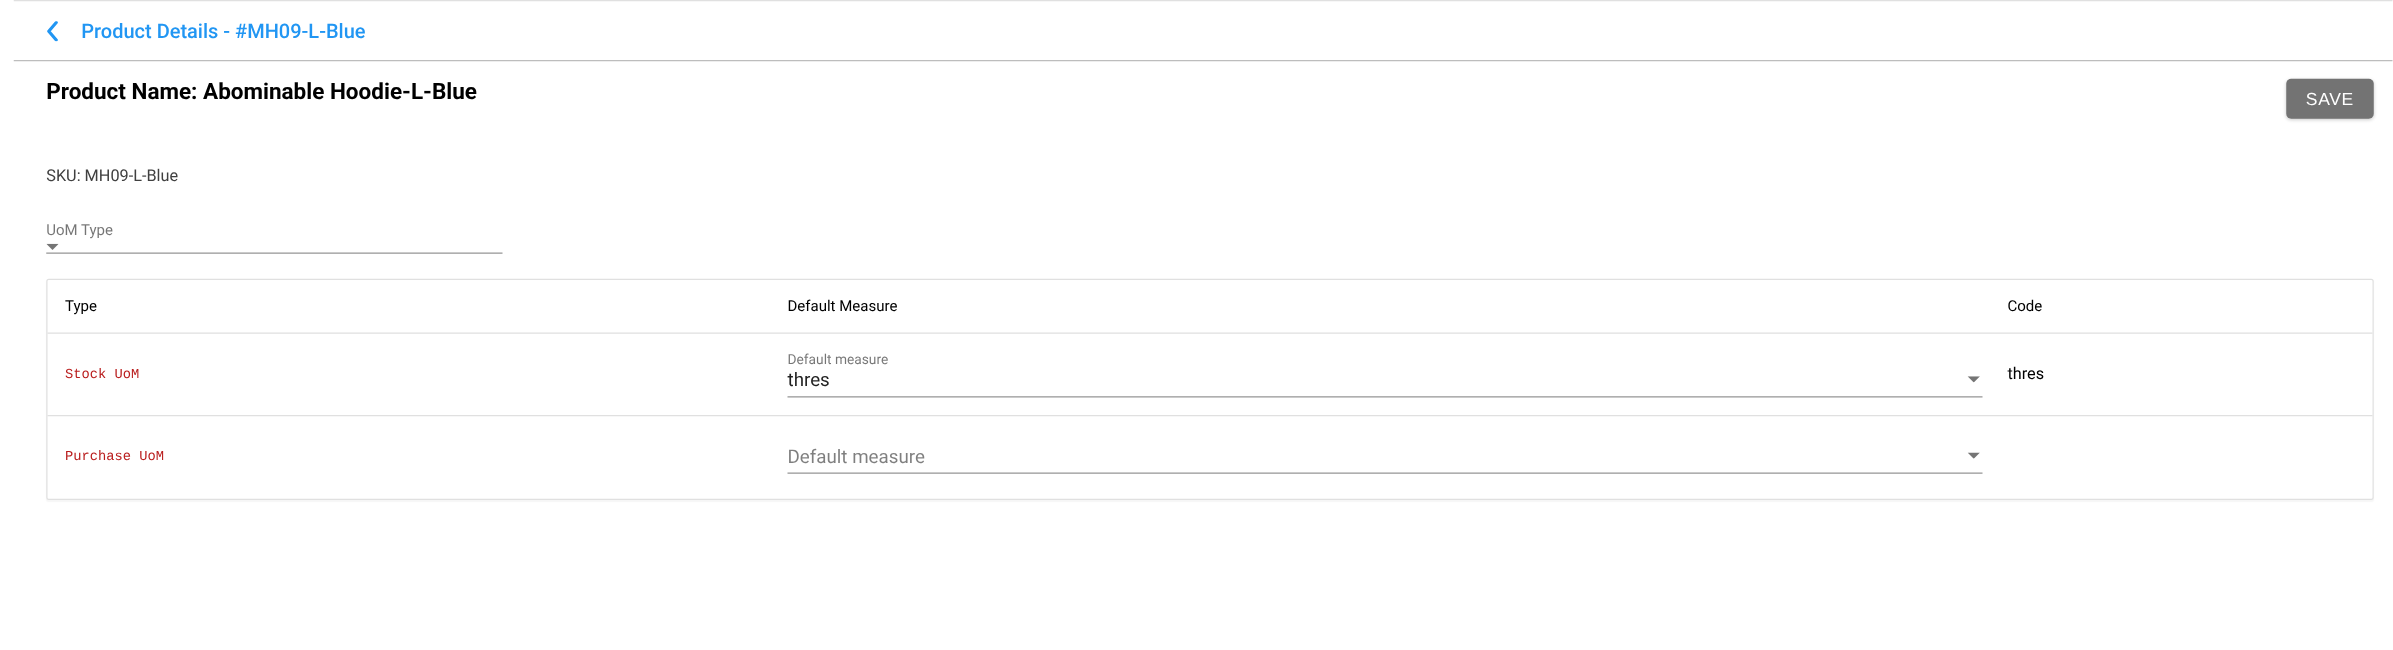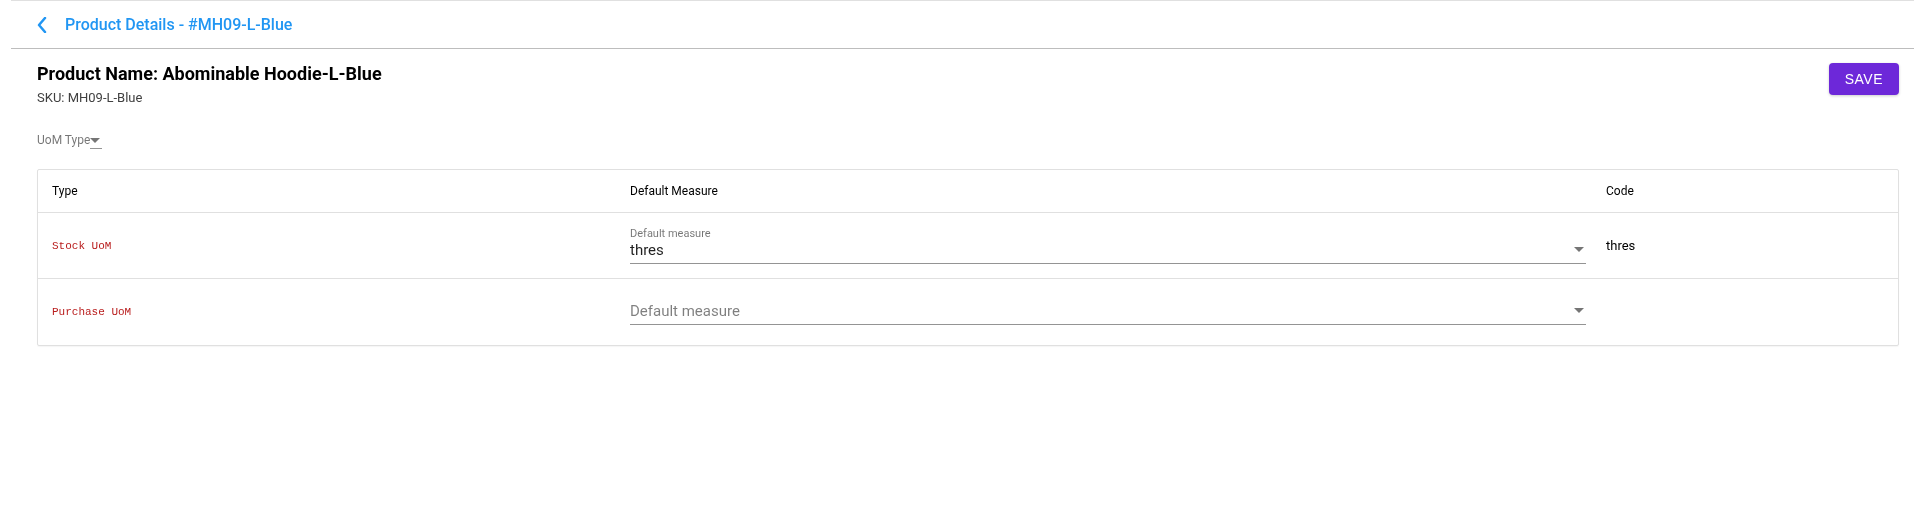--- a/index.html
+++ b/index.html
@@ -42,52 +42,54 @@
     }
     .title-row {
       display: flex;
       align-items: flex-start;
       justify-content: space-between;
       padding: 14px 26px 0 26px;
     }
     .title-left {
       display: flex;
       flex-direction: column;
+      gap: 44px;
     }
     .product-name {
       font-size: 18px;
       font-weight: 700;
       color: #000;
     }
     .sku-line {
       font-size: 13px;
       color: #404040;
       margin-top: 6px;
     }
     .save-btn {
-      background: #6d28d9;
+      background: #737373;
       color: #fff;
       border: none;
       border-radius: 4px;
       padding: 8px 16px;
       font-size: 14px;
       font-weight: 500;
       cursor: pointer;
       box-shadow: 0 1px 3px rgba(0,0,0,0.2);
       letter-spacing: 0.5px;
     }
     .form-row {
       display: flex;
       gap: 22px;
       padding: 28px 26px 20px 26px;
     }
     .field {
       display: flex;
-      flex-direction: row;
+      flex-direction: column;
       width: 365px;
+      justify-content: space-between;
     }
     .field-label {
       font-size: 12px;
       color: rgba(0,0,0,0.54);
       margin-bottom: 2px;
     }
     .field-input-wrap {
       position: relative;
       border-bottom: 1px solid rgba(0,0,0,0.42);
       padding: 2px 0;

